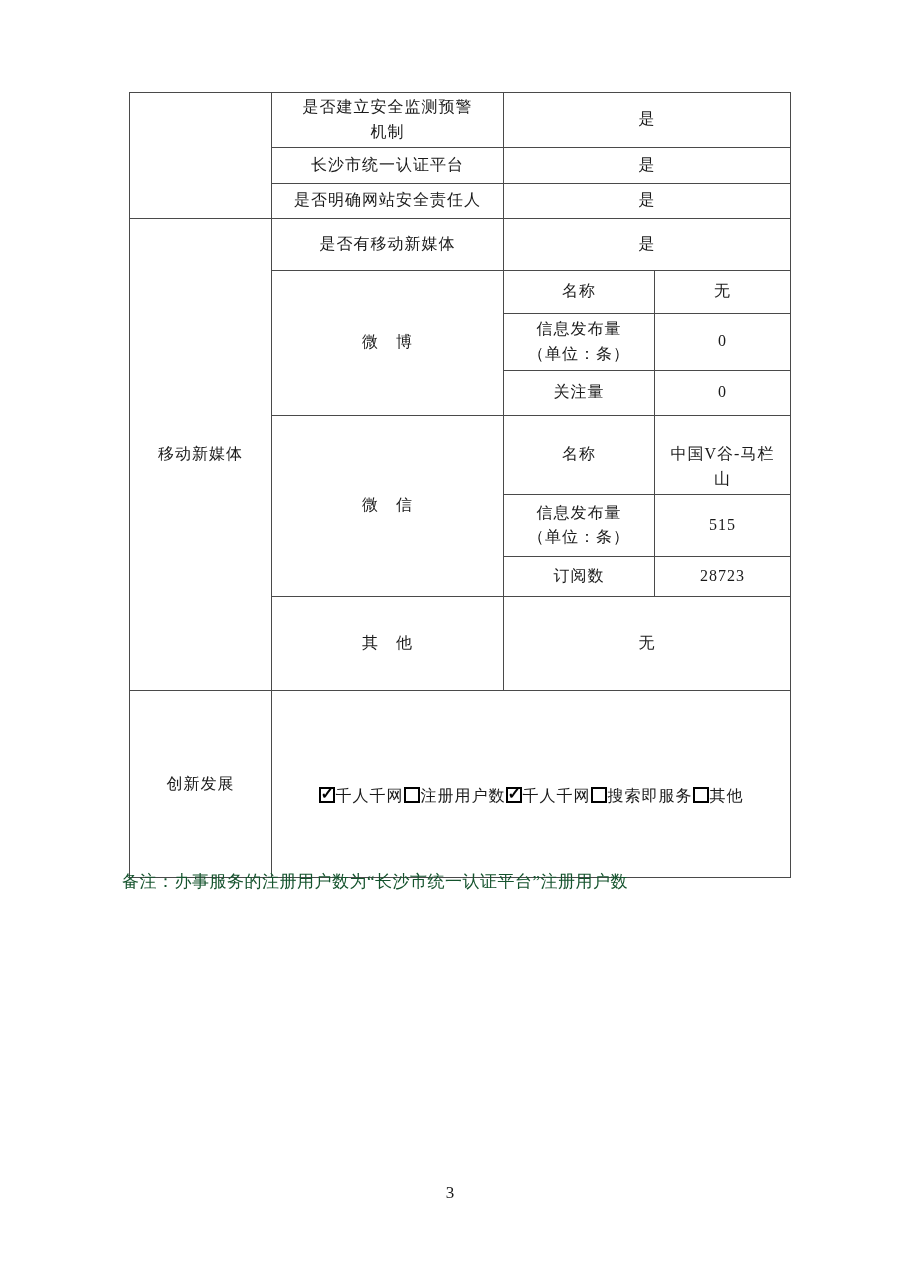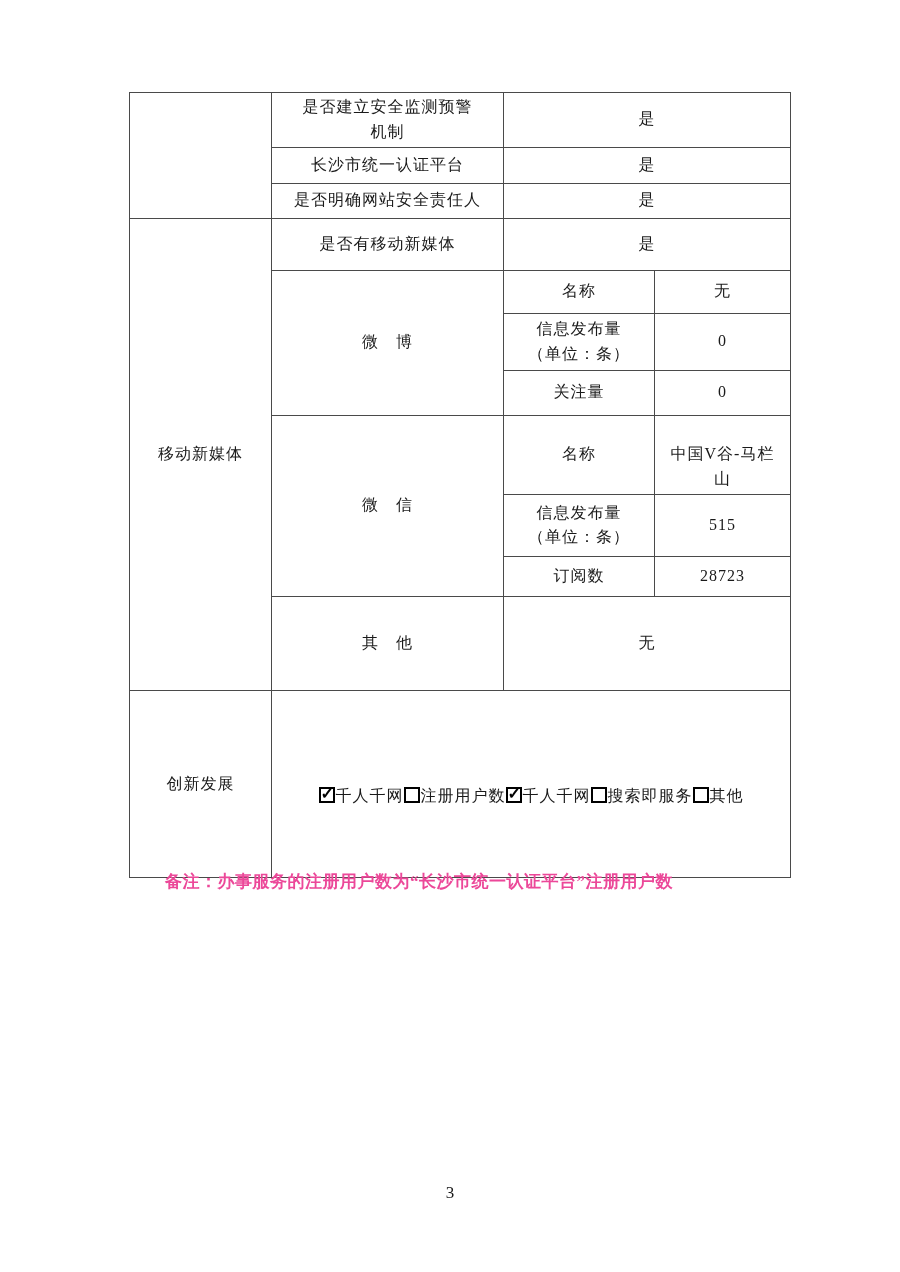--- a/index.html
+++ b/index.html
@@ -58,24 +58,23 @@
     font-weight: 900;
     color: #000;
     line-height: 20px;
   }
   .innovation-line { font-size: 16px; letter-spacing: 1px; }
 
   .note {
     position: absolute;
     left: 122px; top: 870px;
     font-size: 17px;
-    font-weight: bold;
+    font-weight: normal;
     letter-spacing: 0.5px;
-    color: #ec4899;
-    margin-left: 43px;
+    color: #14532d;
   }
   .page-number {
     position: absolute;
     left: 0; top: 1183px;
     width: 900px;
     text-align: center;
     font-size: 17px;
     color: #1a1a1a;
   }
 </style>

